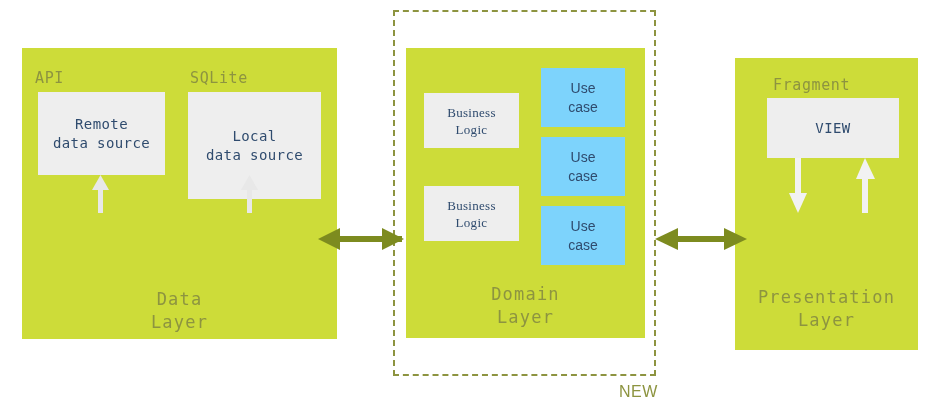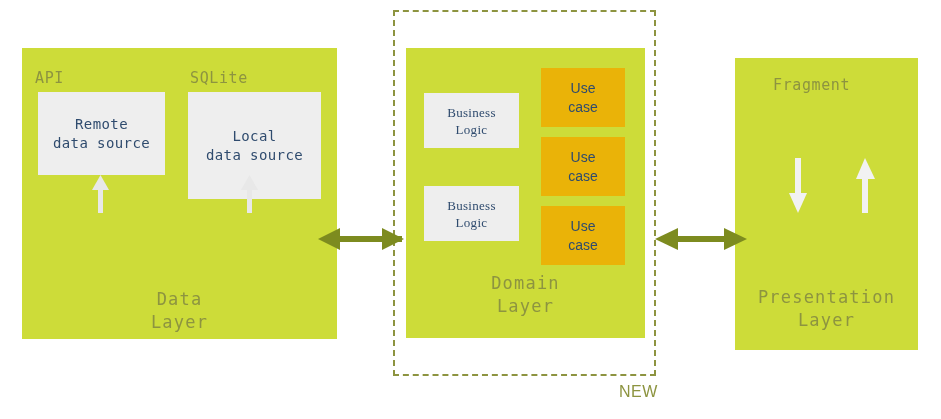--- a/index.html
+++ b/index.html
@@ -50,21 +50,21 @@
     position: absolute;
     box-sizing: border-box;
     display: flex;
     align-items: center;
     justify-content: center;
     text-align: center;
     color: #2f4b6e;
     white-space: pre-line;
   }
   .box.light  { background: #eeeeee; }
-  .box.dark   { background: #eab308; }
+  .box.dark   { background: #7dd3fc; }
   .box.mono {
     font-family: "DejaVu Sans Mono", monospace;
     font-size: 14px;
     line-height: 19px;
     letter-spacing: 0.4px;
   }
   .box.mono-sm {
     font-family: Liberation Serif, serif;
     font-size: 13px;
     line-height: 17px;
@@ -132,29 +132,30 @@
 
   <div class="box dark sans" style="left:541px; top:68px; width:84px; height:59px;">Use
 case</div>
 
   <div class="box dark sans" style="left:541px; top:137px; width:84px; height:59px;">Use
 case</div>
 
   <div class="box dark sans" style="left:541px; top:206px; width:84px; height:59px;">Use
 case</div>
 
-  <div class="layer-title" style="left:406px; top:272px; width:239px;">Domain
+  <div class="layer-title" style="left:406px; top:283px; width:239px;">Domain
 Layer</div>
 
   <div class="new-label" style="left:619px; top:383px;">NEW</div>
 
   <div class="layer-panel" style="left:735px; top:58px; width:183px; height:292px;"></div>
 
   <div class="sub-label" style="left:773px; top:76px;">Fragment</div>
 
+  <div class="box light mono" style="left:767px; top:98px; width:132px; height:60px;">VIEW</div>
 
 
   <div class="layer-title" style="left:729px; top:286px; width:195px;">Presentation
 Layer</div>
 
   <svg class="arrow-svg" viewBox="0 0 941 419" xmlns="http://www.w3.org/2000/svg">
 
     <g>
       <rect x="98" y="187" width="5" height="26" fill="#e8e8e8"></rect>
       <polygon points="100.5,175 109,190 92,190" fill="#e8e8e8"></polygon>

